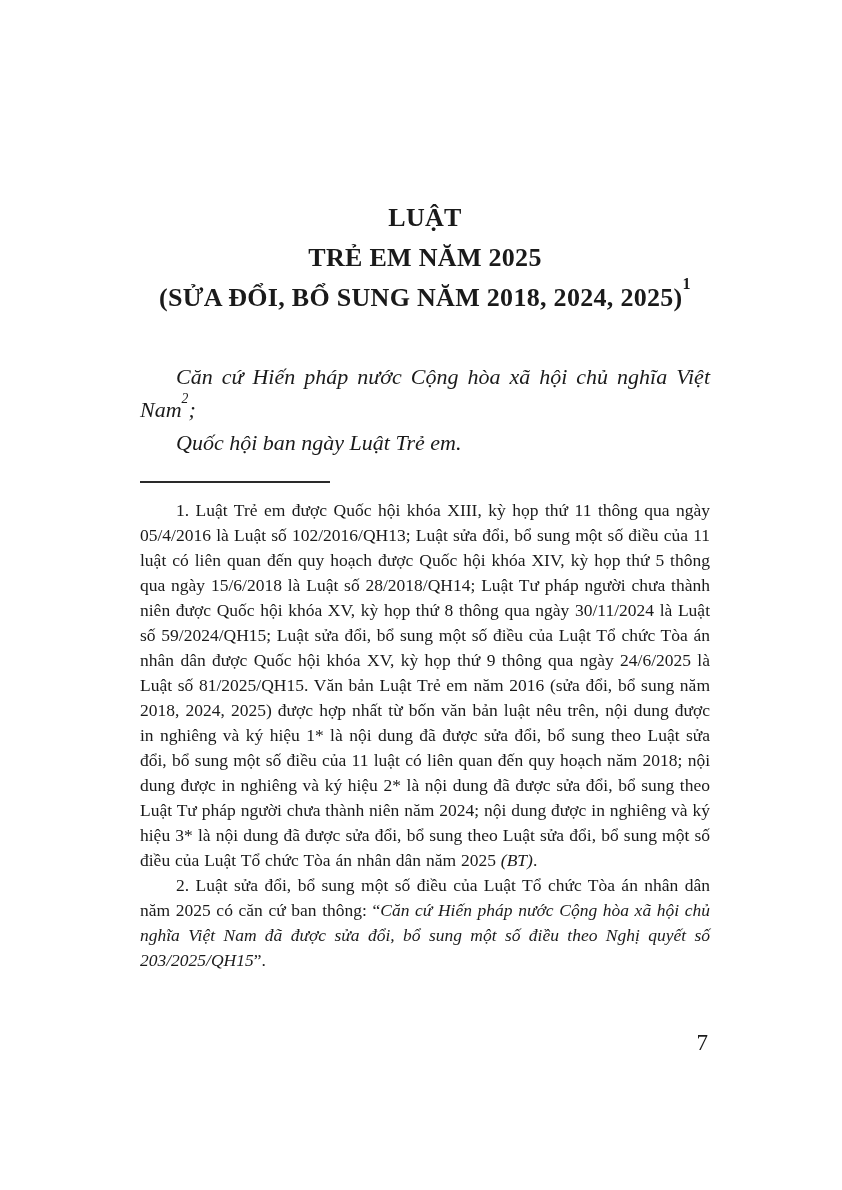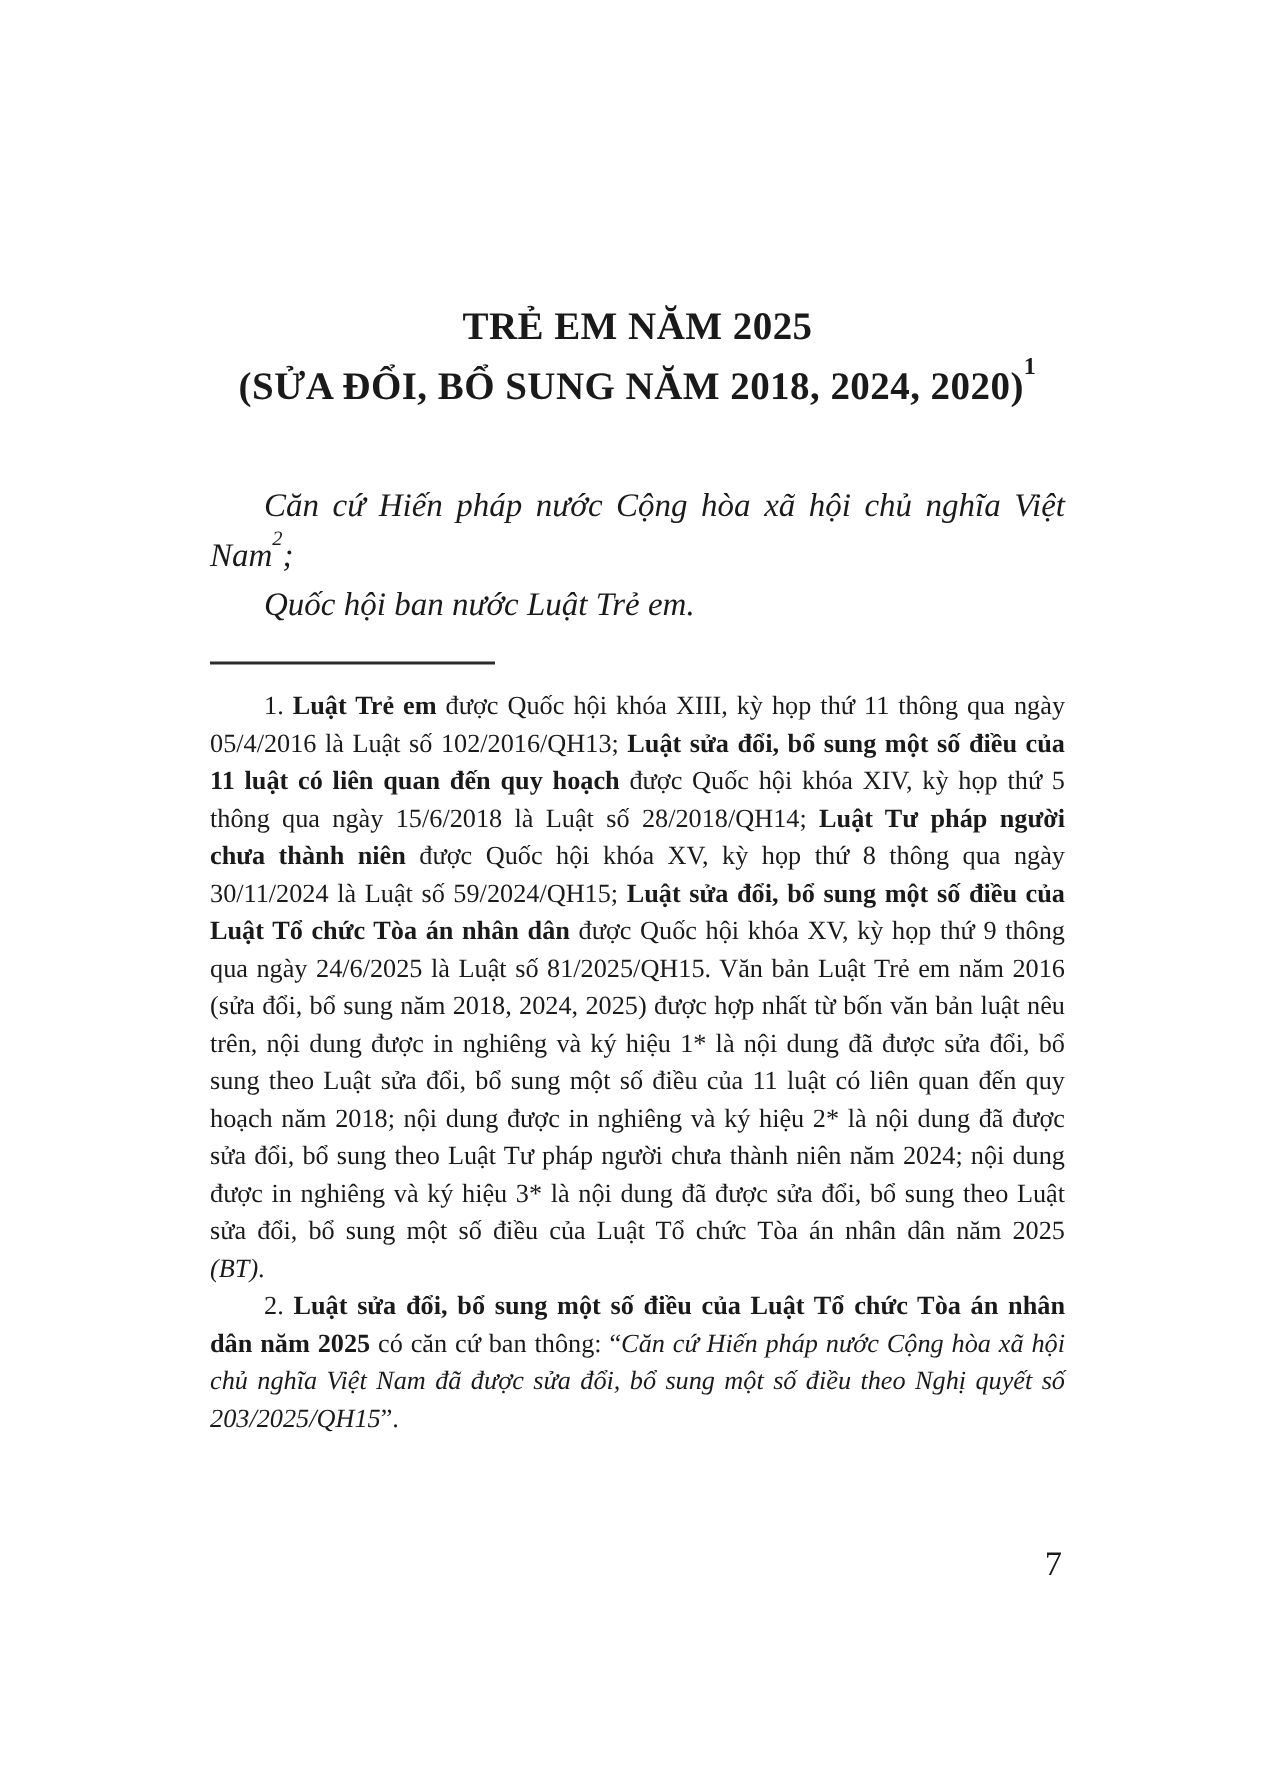--- a/index.html
+++ b/index.html
@@ -48,48 +48,49 @@
     margin-top: 15px;
     font-size: 17.5px;
     line-height: 25px;
     text-align: justify;
     word-spacing: 0.5px;
   }
   .footnotes p {
     margin: 0;
     text-indent: 36px;
   }
-  .b { font-weight: bold; }
+  .b { font-weight: normal; }
   .i { font-style: italic; }
   sup {
     font-size: 62%;
     line-height: 0;
     position: relative;
     top: -0.45em;
   }
   .page-number {
     position: absolute;
     top: 1030px;
     right: 134px;
     font-size: 23px;
   }
 </style>
 </head>
 <body>
 
 <div class="page">
 
   <div class="title-block">
+    <div class="title-line">LUẬT</div>
     <div class="title-line">TRẺ EM NĂM 2025</div>
-    <div class="title-line"><span>(SỬA ĐỔI, BỔ SUNG NĂM 2018, 2024, 2020)</span><sup>1</sup></div>
+    <div class="title-line"><span>(SỬA ĐỔI, BỔ SUNG NĂM 2018, 2024, 2025)</span><sup>1</sup></div>
   </div>
 
   <div class="preamble">
     <p><span class="i">Căn cứ Hiến pháp nước Cộng hòa xã hội chủ nghĩa Việt Nam</span><sup class="i">2</sup><span class="i">;</span></p>
-    <p><span class="i">Quốc hội ban nước Luật Trẻ em.</span></p>
+    <p><span class="i">Quốc hội ban ngày Luật Trẻ em.</span></p>
   </div>
 
   <div class="footnote-separator"></div>
 
   <div class="footnotes">
     <p><span>1. </span><span class="b">Luật Trẻ em</span><span> được Quốc hội khóa XIII, kỳ họp thứ 11 thông qua ngày 05/4/2016 là Luật số 102/2016/QH13; </span><span class="b">Luật sửa đổi, bổ sung một số điều của 11 luật có liên quan đến quy hoạch</span><span> được Quốc hội khóa XIV, kỳ họp thứ 5 thông qua ngày 15/6/2018 là Luật số 28/2018/QH14; </span><span class="b">Luật Tư pháp người chưa thành niên</span><span> được Quốc hội khóa XV, kỳ họp thứ 8 thông qua ngày 30/11/2024 là Luật số 59/2024/QH15; </span><span class="b">Luật sửa đổi, bổ sung một số điều của Luật Tổ chức Tòa án nhân dân</span><span> được Quốc hội khóa XV, kỳ họp thứ 9 thông qua ngày 24/6/2025 là Luật số 81/2025/QH15. Văn bản Luật Trẻ em năm 2016 (sửa đổi, bổ sung năm 2018, 2024, 2025) được hợp nhất từ bốn văn bản luật nêu trên, nội dung được in nghiêng và ký hiệu 1* là nội dung đã được sửa đổi, bổ sung theo Luật sửa đổi, bổ sung một số điều của 11 luật có liên quan đến quy hoạch năm 2018; nội dung được in nghiêng và ký hiệu 2* là nội dung đã được sửa đổi, bổ sung theo Luật Tư pháp người chưa thành niên năm 2024; nội dung được in nghiêng và ký hiệu 3* là nội dung đã được sửa đổi, bổ sung theo Luật sửa đổi, bổ sung một số điều của Luật Tổ chức Tòa án nhân dân năm 2025 </span><span class="i">(BT)</span><span>.</span></p>
     <p><span>2. </span><span class="b">Luật sửa đổi, bổ sung một số điều của Luật Tổ chức Tòa án nhân dân năm 2025</span><span> có căn cứ ban thông: “</span><span class="i">Căn cứ Hiến pháp nước Cộng hòa xã hội chủ nghĩa Việt Nam đã được sửa đổi, bổ sung một số điều theo Nghị quyết số 203/2025/QH15</span><span>”.</span></p>
   </div>
 
   <div class="page-number">7</div>

